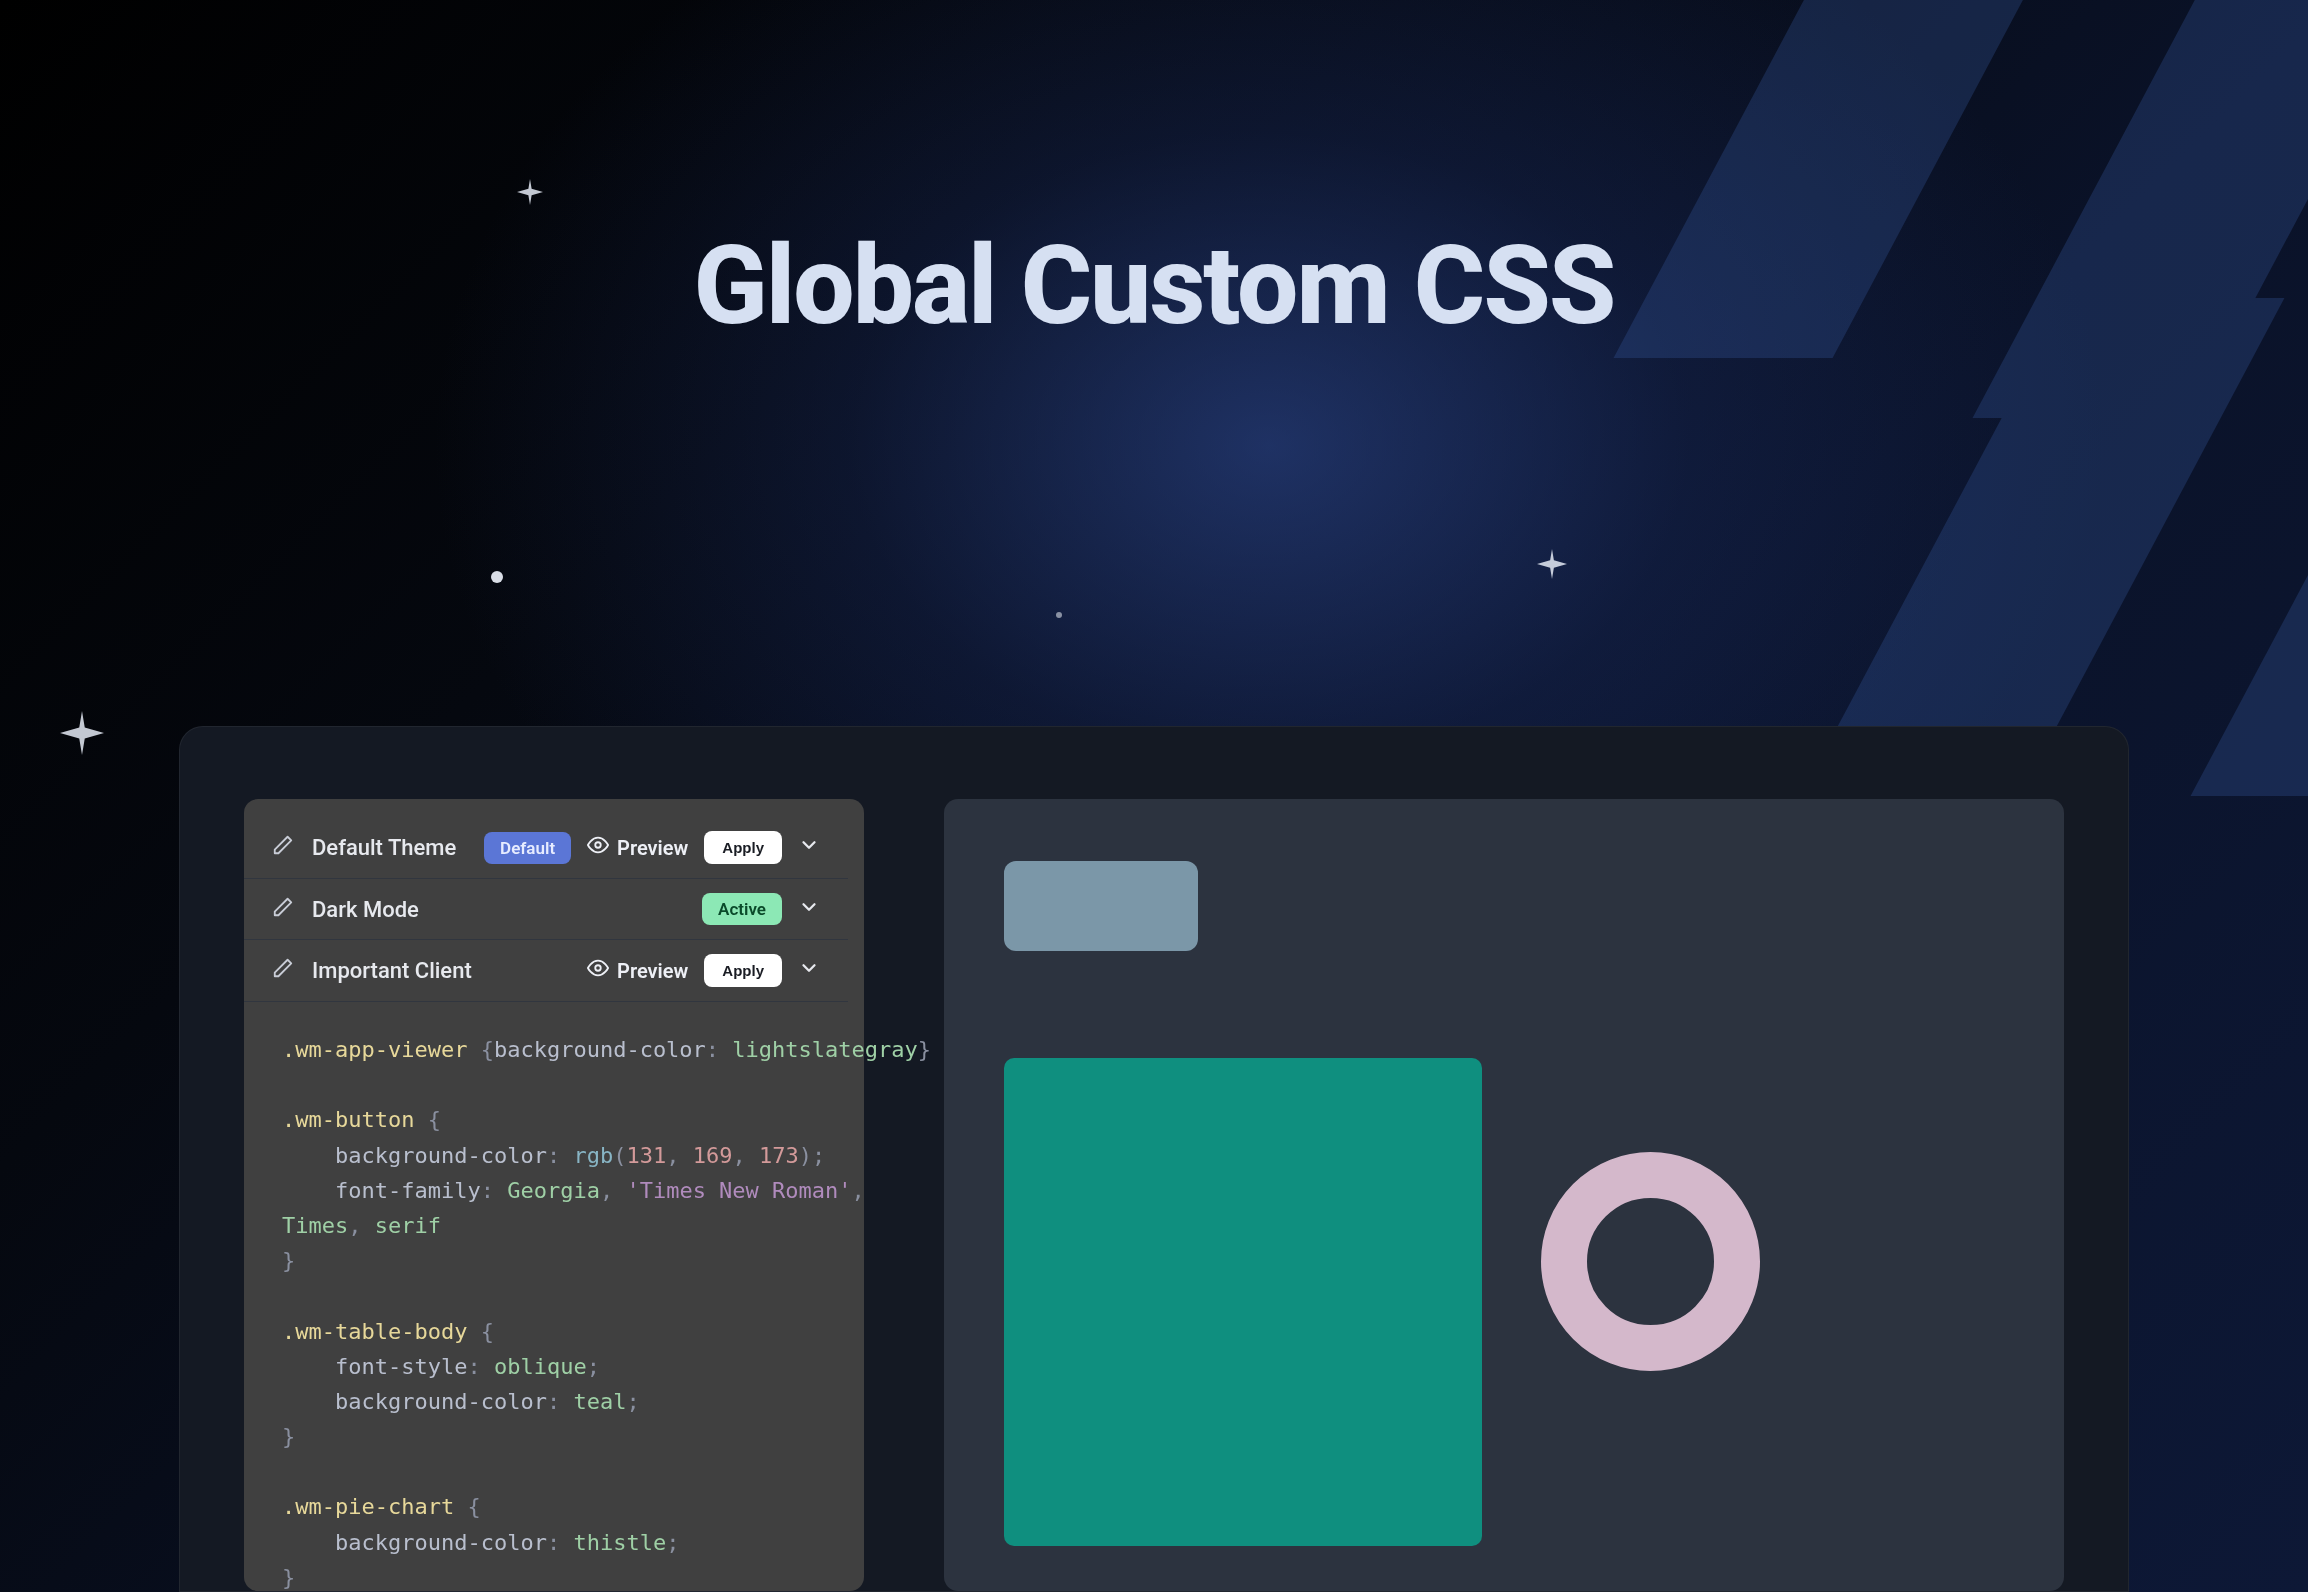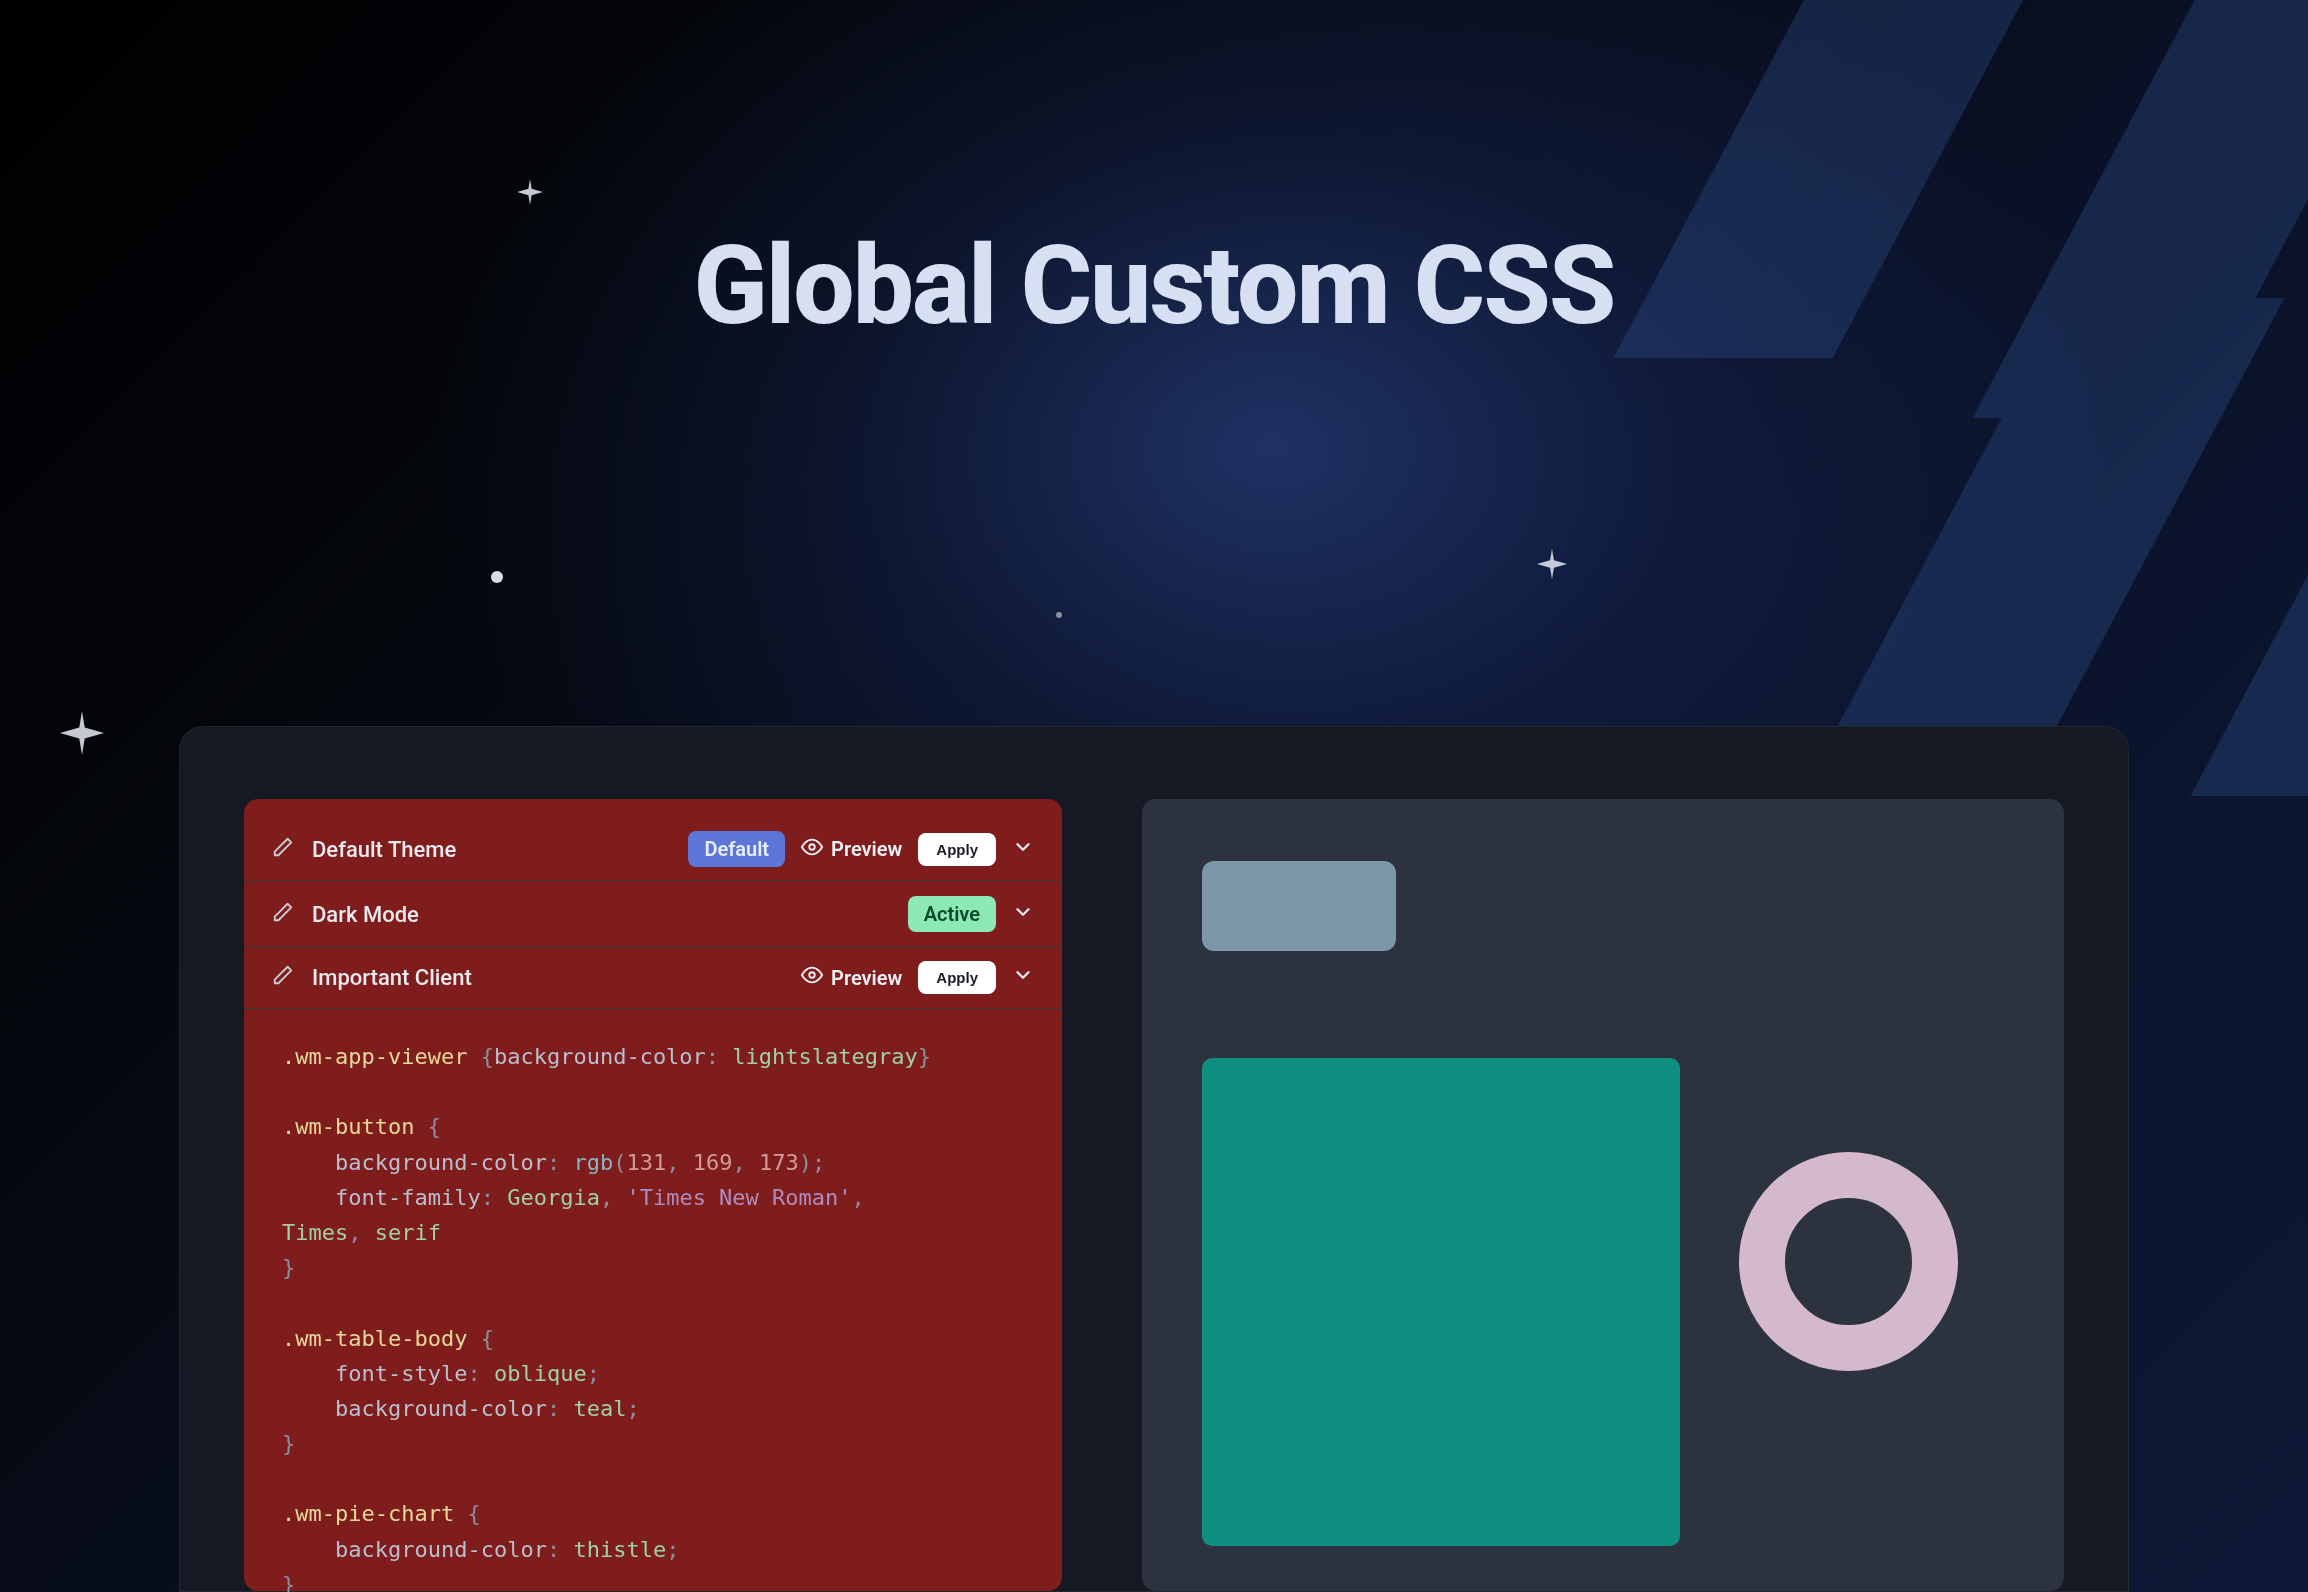--- a/index.html
+++ b/index.html
@@ -80,24 +80,24 @@
     background: #141923;
     border: 1px solid rgba(255,255,255,0.06);
     border-radius: 24px 24px 0 0;
     padding: 72px 64px 0 64px;
     display: flex;
     gap: 80px;
   }
 
   
   .left-panel {
-    width: 818px;
-    background: #7f1d1d;
+    width: 620px;
+    background: #404040;
     border-radius: 14px;
-    padding: 18px 0 24px 0;
+    padding: 18px 16px 24px 0;
     font-size: 22px;
   }
   .theme-row {
     display: flex;
     align-items: center;
     justify-content: space-between;
     padding: 14px 28px;
     border-bottom: 1px solid #31363f;
   }
   .theme-row:last-of-type { border-bottom: 1px solid #31363f; }
@@ -111,21 +111,21 @@
   }
   .pencil-icon { width: 22px; height: 22px; color: #c9cdD7; }
   .theme-right {
     display: flex;
     align-items: center;
     gap: 16px;
   }
   .badge {
     padding: 6px 16px;
     border-radius: 8px;
-    font-size: 20px;
+    font-size: 17px;
     font-weight: 600;
   }
   .badge-default { background: #5b76d6; color: #e7ecff; }
   .badge-active  { background: #8ce8b5; color: #0a4a2a; }
   .preview-link {
     display: flex;
     align-items: center;
     gap: 8px;
     color: #eef0f6;
     font-size: 20px;

